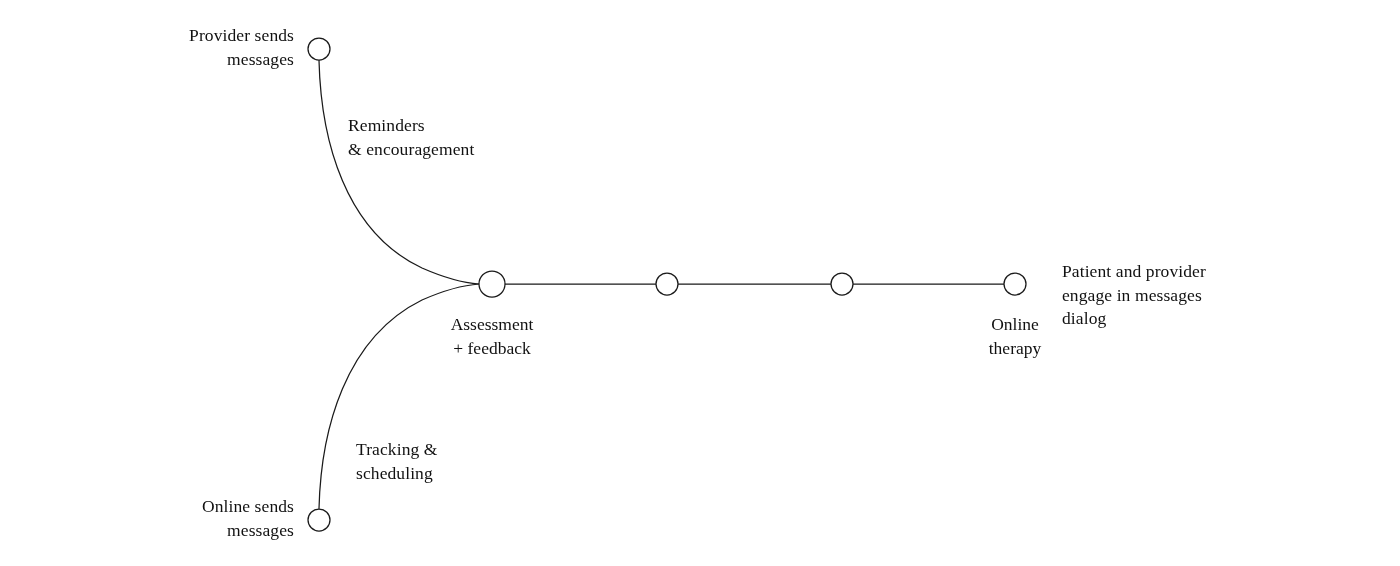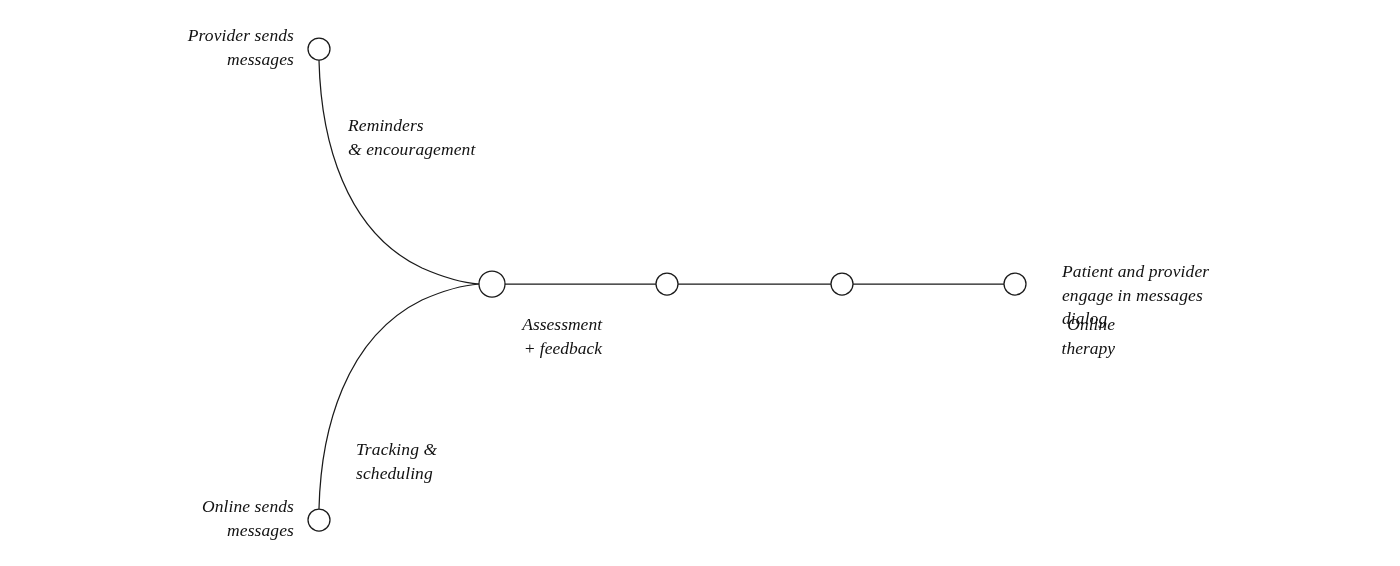--- a/index.html
+++ b/index.html
@@ -15,21 +15,20 @@
     overflow: hidden;
     font-family: "Liberation Serif", "DejaVu Serif", serif;
     color: #111111;
   }
   #diagram-canvas {
     position: absolute;
     left: 0;
     top: 0;
     width: 1400px;
     height: 566px;
-    font-style: italic;
   }
   .diag-svg {
     position: absolute;
     left: 0;
     top: 0;
     width: 1400px;
     height: 566px;
     display: block;
   }
   .edge-path {
@@ -86,21 +85,21 @@
     top: 438px;
     width: 300px;
   }
 
   
   .stage-label {
     position: absolute;
     top: 313px;
     font-size: 17.5px;
     line-height: 23.5px;
-    text-align: right;
+    text-align: center;
     color: #111111;
     white-space: pre-line;
   }
   #stage-label-0 { left: 382px; width: 220px; }
   #stage-label-1 { left: 547px; width: 240px; }
   #stage-label-2 { left: 742px; width: 200px; }
   #stage-label-3 { left: 915px; width: 200px; }
 </style>
 </head>
 <body>

